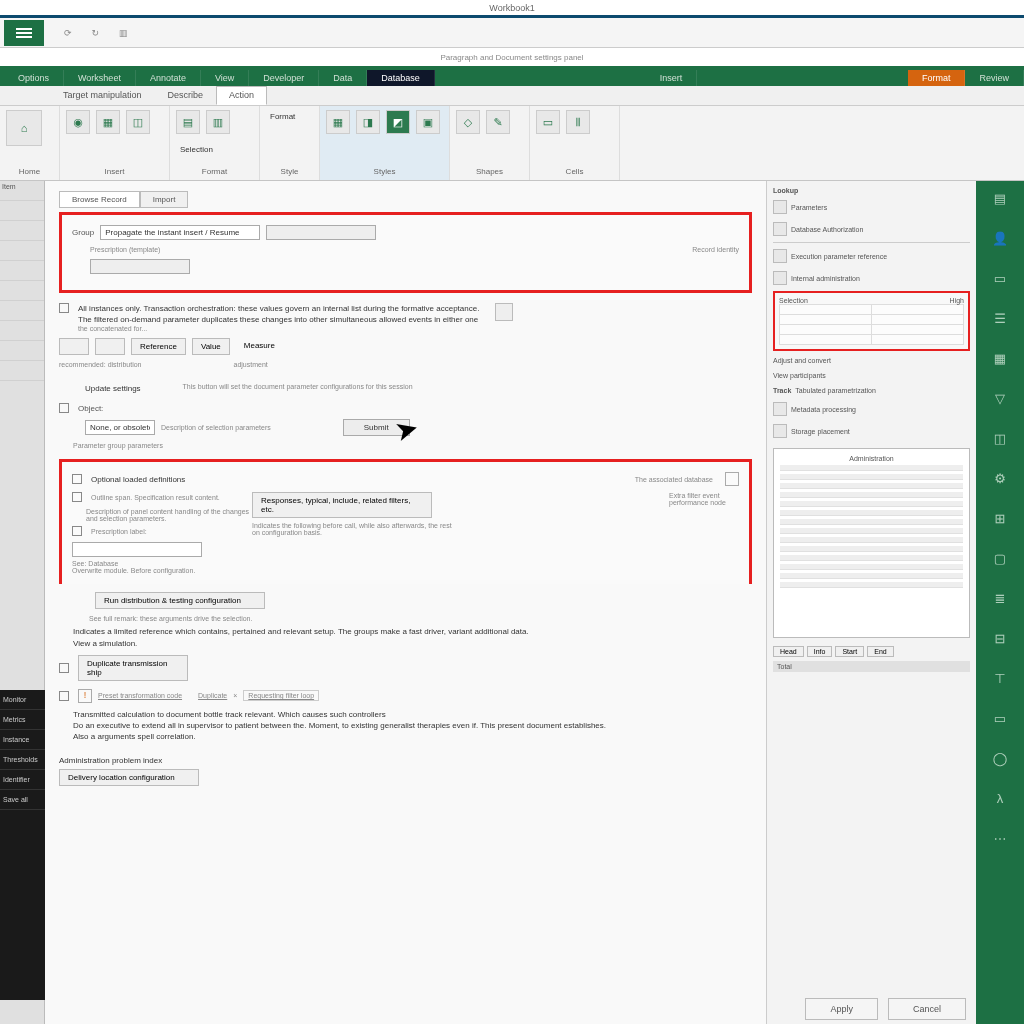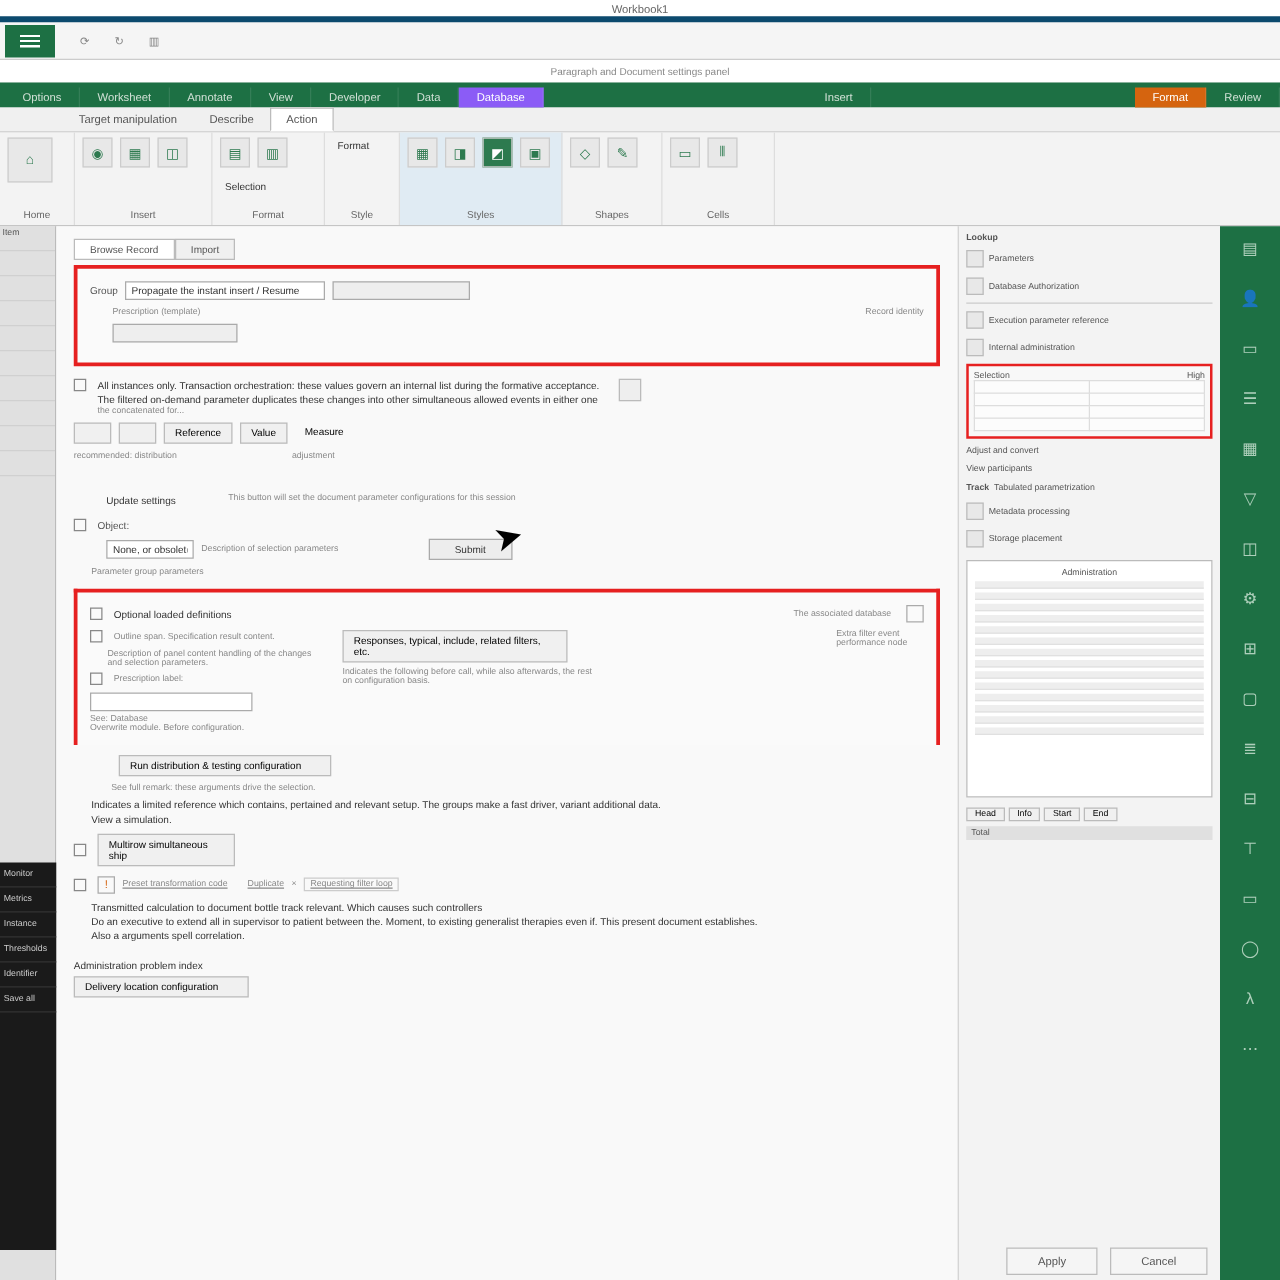--- a/index.html
+++ b/index.html
@@ -1,24 +1,24 @@
 <!DOCTYPE html>
 <html><head>
 <meta charset="utf-8">
 <style>
 * { margin: 0; padding: 0; box-sizing: border-box; font-family: "Segoe UI", Arial, sans-serif; }
 body { width: 1024px; height: 1024px; background: #e8e8e8; overflow: hidden; font-size: 9px; }
-.titlebar { height: 18px; background: #fff; display: flex; align-items: center; justify-content: center; color: #666; font-size: 9px; border-bottom: 5px solid #0c4a6e; }
+.titlebar { height: 18px; background: #fff; display: flex; align-items: center; justify-content: center; color: #666; font-size: 9px; border-bottom: 3px solid #0c4a6e; }
 .menubar { height: 30px; background: #f5f5f5; display: flex; align-items: center; padding: 0 4px; gap: 20px; border-bottom: 1px solid #ccc; }
 .menubar .file-btn { width: 40px; height: 26px; background: #1d7044; display: flex; align-items: center; justify-content: center; }
 .menubar .file-btn span { width: 16px; height: 10px; background: linear-gradient(#fff 2px, transparent 2px, transparent 4px, #fff 4px, #fff 6px, transparent 6px, transparent 8px, #fff 8px); }
 .subtitle { height: 18px; background: #fff; display: flex; align-items: center; justify-content: center; color: #888; font-size: 8px; }
 .tabbar { height: 20px; background: #1d7044; display: flex; align-items: flex-end; padding-left: 4px; }
 .tabbar .tab { padding: 3px 14px; color: #d0e0d5; font-size: 9px; border-right: 1px solid rgba(255,255,255,0.1); cursor: pointer; }
-.tabbar .tab.active { background: #8b5cf6; color: #fff; }
+.tabbar .tab.active { background: #0f172a; color: #fff; }
 .tabbar .tab.orange { background: #d5640f; color: #fff; margin-left: auto; }
 .tabbar .tab.right { margin-left: 0; }
 .ribbon { height: 75px; background: #f3f3f3; border-bottom: 1px solid #c5c5c5; display: flex; }
 .ribbon-group { border-right: 1px solid #ddd; padding: 4px 6px; display: flex; flex-direction: column; justify-content: space-between; }
 .ribbon-icons { display: flex; gap: 6px; flex-wrap: wrap; }
 .rb-icon { width: 24px; height: 24px; background: #e8e8e8; border: 1px solid #ccc; display: flex; align-items: center; justify-content: center; color: #2d7a4f; font-size: 11px; }
 .rb-icon.big { width: 36px; height: 36px; }
 .rb-label { font-size: 8px; color: #666; text-align: center; margin-top: 2px; }
 .rb-text { font-size: 8px; color: #333; padding: 2px 4px; }
 .subtabs { height: 20px; background: #f0f0f0; border-bottom: 1px solid #ccc; display: flex; padding-left: 50px; }
@@ -211,21 +211,21 @@
       <div class="hl-cell">Reference</div>
       <div class="hl-cell">Value</div>
       <div class="hl-cell" style="border:none;background:none">Measure</div>
     </div>
     <div class="field-row">
       <span class="small-grey">recommended: distribution</span>
       <span style="width:80px"></span>
       <span class="small-grey">adjustment</span>
     </div>
 
-    <div class="field-row" style="margin-top:20px">
+    <div class="field-row" style="margin-top:8px">
       <span style="width:20px"></span>
       <div>
         <p class="section-title">Update settings</p>
       </div>
       <span style="width:30px"></span>
       <p class="small-grey">This button will set the document parameter configurations for this session</p>
     </div>
     <div class="field-row">
       <span class="chk"></span>
       <span class="fld-label">Object:</span>
@@ -240,21 +240,21 @@
     <p class="small-grey" style="margin:6px 0 0 14px">Parameter group parameters</p>
 
     <div class="redbox2">
       <div class="field-row">
         <span class="chk"></span>
         <span class="body-text">Optional loaded definitions</span>
         <span style="flex:1"></span>
         <span class="small-grey">The associated database</span>
         <span style="width:14px;height:14px;border:1px solid #aaa;margin-left:6px"></span>
       </div>
-      <div style="display:flex;gap:22px">
+      <div style="display:flex;gap:0">
         <div style="flex:0 0 180px">
           <div class="field-row">
               <span class="chk"></span>
               <span class="small-grey">Outline span. Specification result content.</span>
             </div>
           <p class="small-grey" style="margin-left:14px">Description of panel content handling of the changes and selection parameters.</p>
           <div class="field-row" style="margin-top:4px">
               <span class="chk"></span>
               <span class="small-grey">Prescription label:</span>
             </div>
@@ -277,21 +277,21 @@
     <div class="field-row" style="margin-top:8px">
       <span style="width:30px"></span>
       <div class="hl-cell" style="width:170px">Run distribution &amp; testing configuration</div>
     </div>
     <p class="small-grey" style="margin-left:30px">See full remark: these arguments drive the selection.</p>
     <p class="body-text" style="margin:4px 0 0 14px">Indicates a limited reference which contains, pertained and relevant setup. The groups make a fast driver, variant additional data.</p>
     <p class="body-text" style="margin-left:14px">View a simulation.</p>
 
     <div class="field-row" style="margin-top:6px">
       <span class="chk"></span>
-      <div class="hl-cell" style="width:110px">Multirow simultaneous ship</div>
+      <div class="hl-cell" style="width:110px">Duplicate transmission ship</div>
     </div>
 
     <div class="field-row" style="margin-top:8px">
       <span class="chk"></span>
       <span style="width:14px;height:14px;border:1px solid #aaa;color:#d5640f;text-align:center;font-size:9px">!</span>
       <a class="small-grey" style="text-decoration:underline">Preset transformation code</a>
       <a class="small-grey" style="text-decoration:underline;margin-left:10px">Duplicate</a>
       <span class="small-grey">×</span>
       <a class="small-grey" style="text-decoration:underline;border:1px solid #ccc;padding:1px 4px">Requesting filter loop</a>
     </div>

